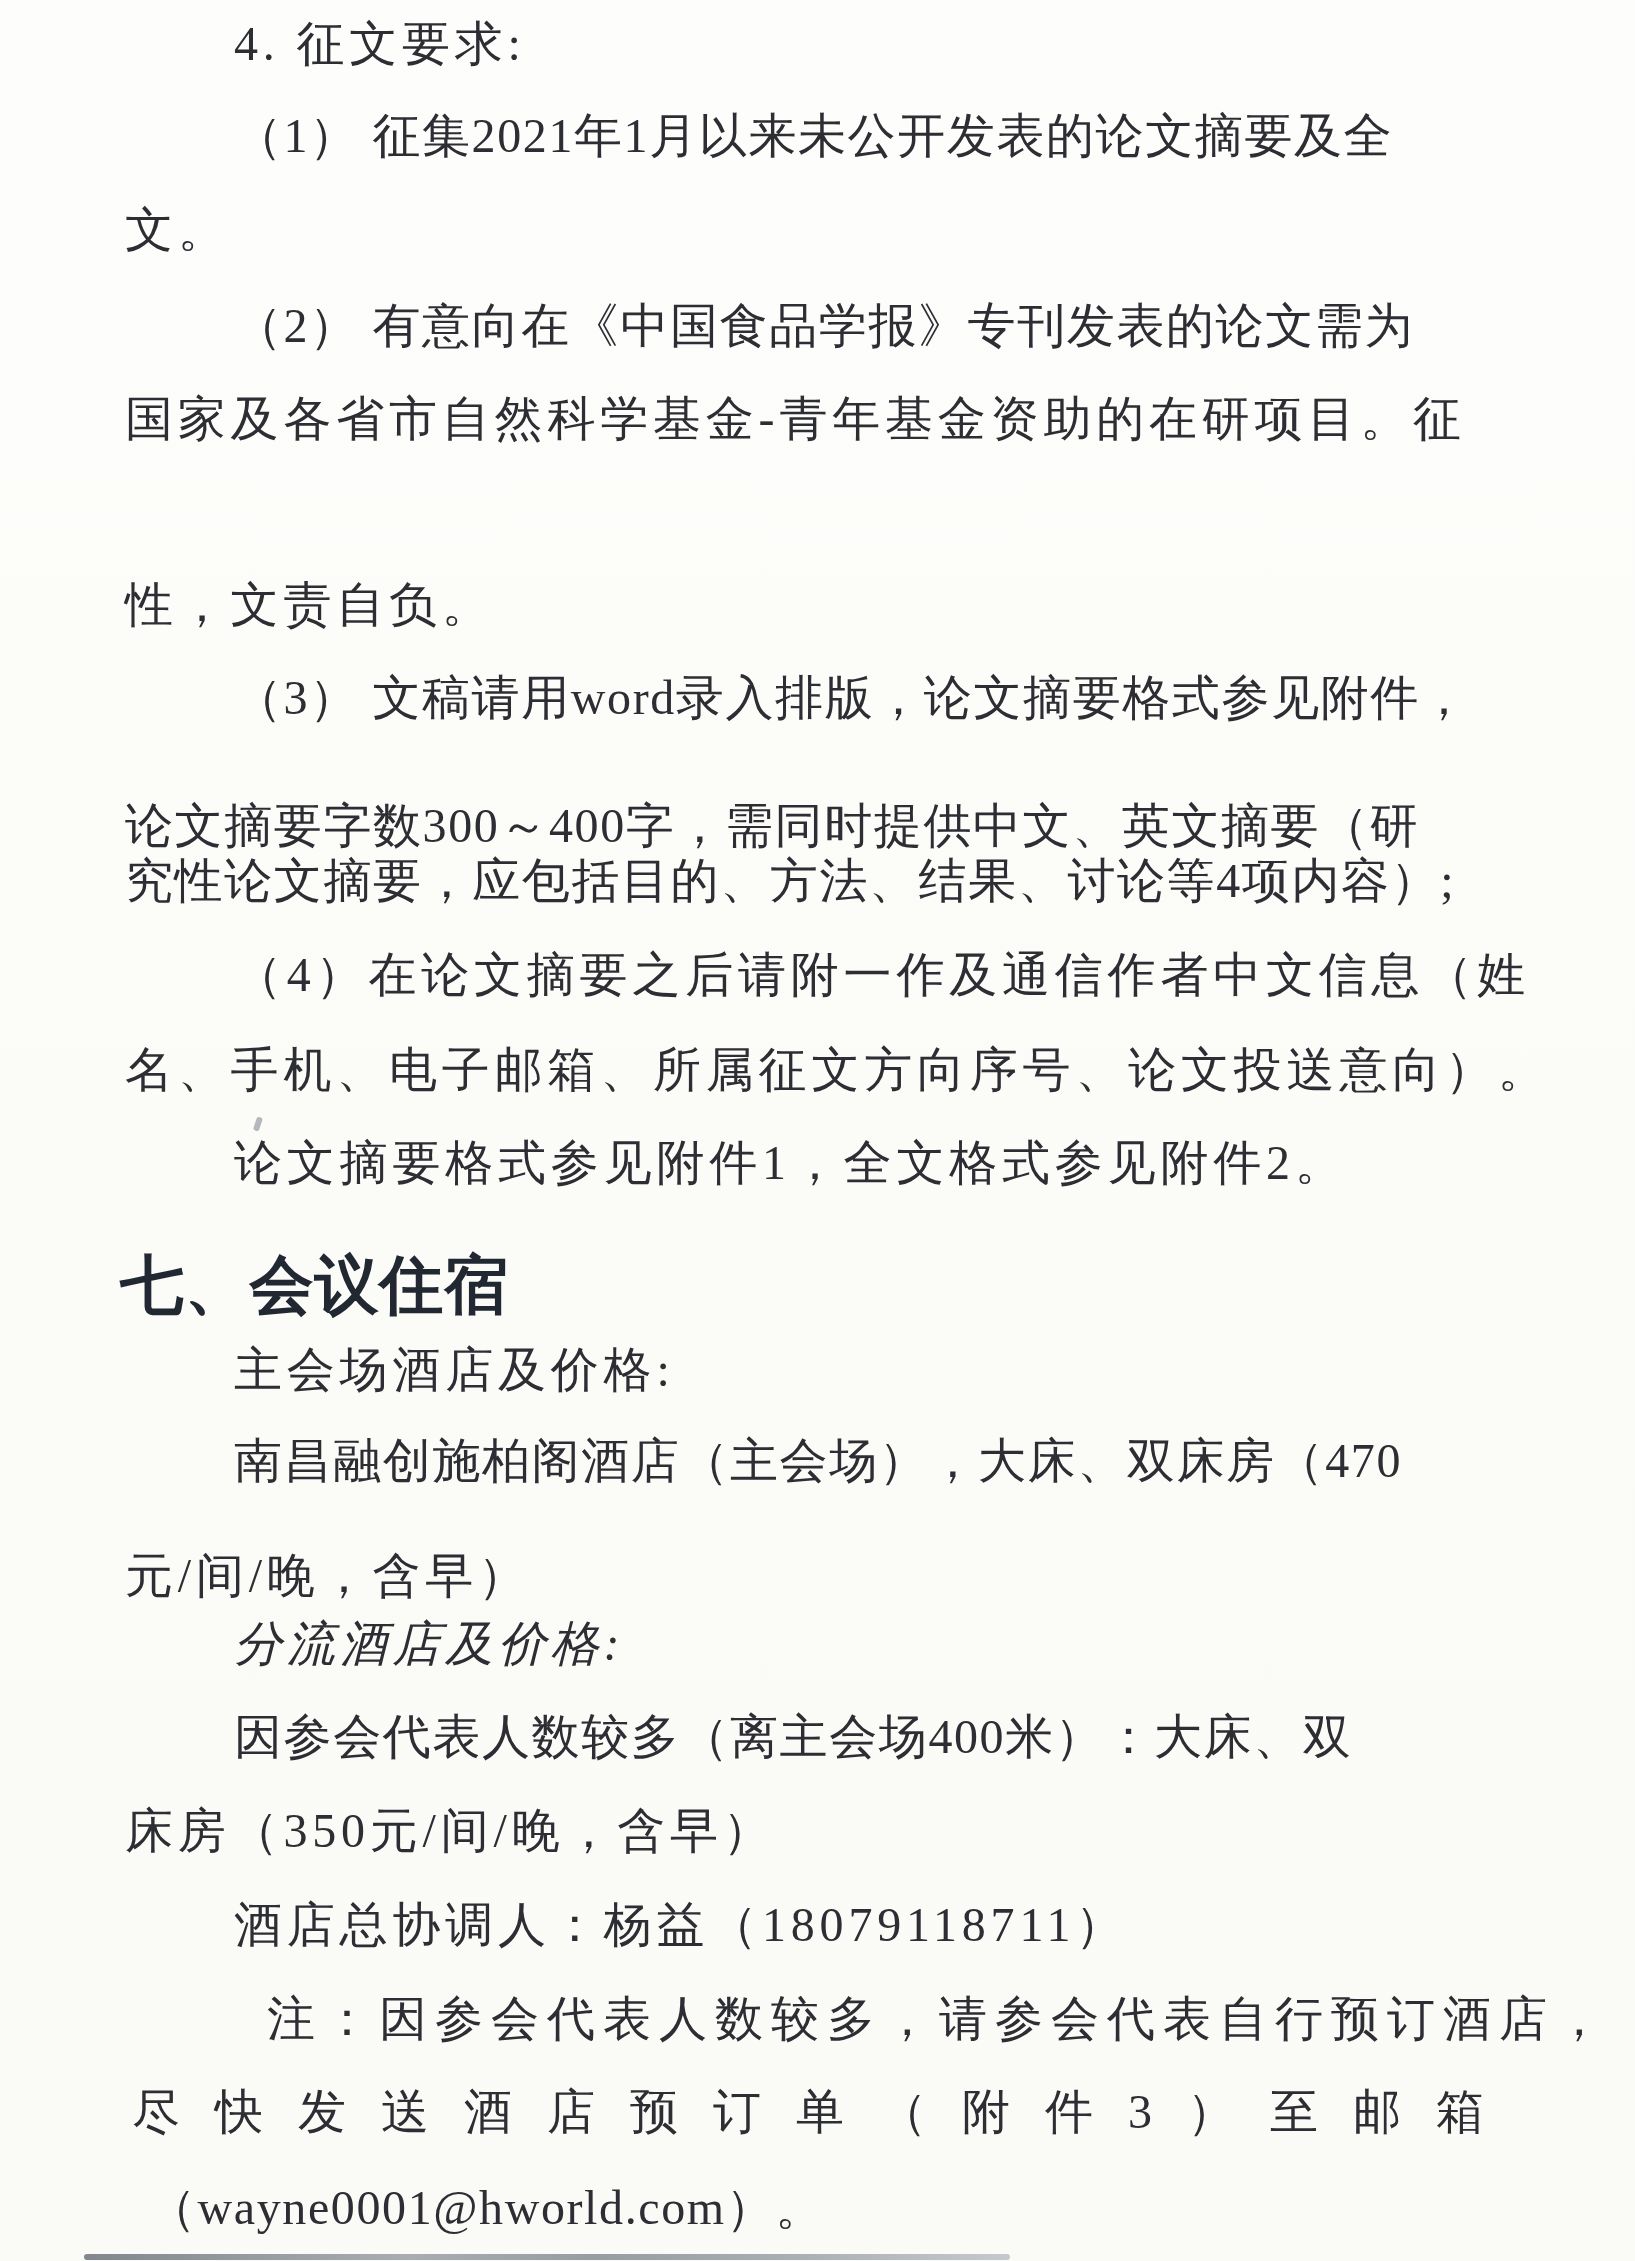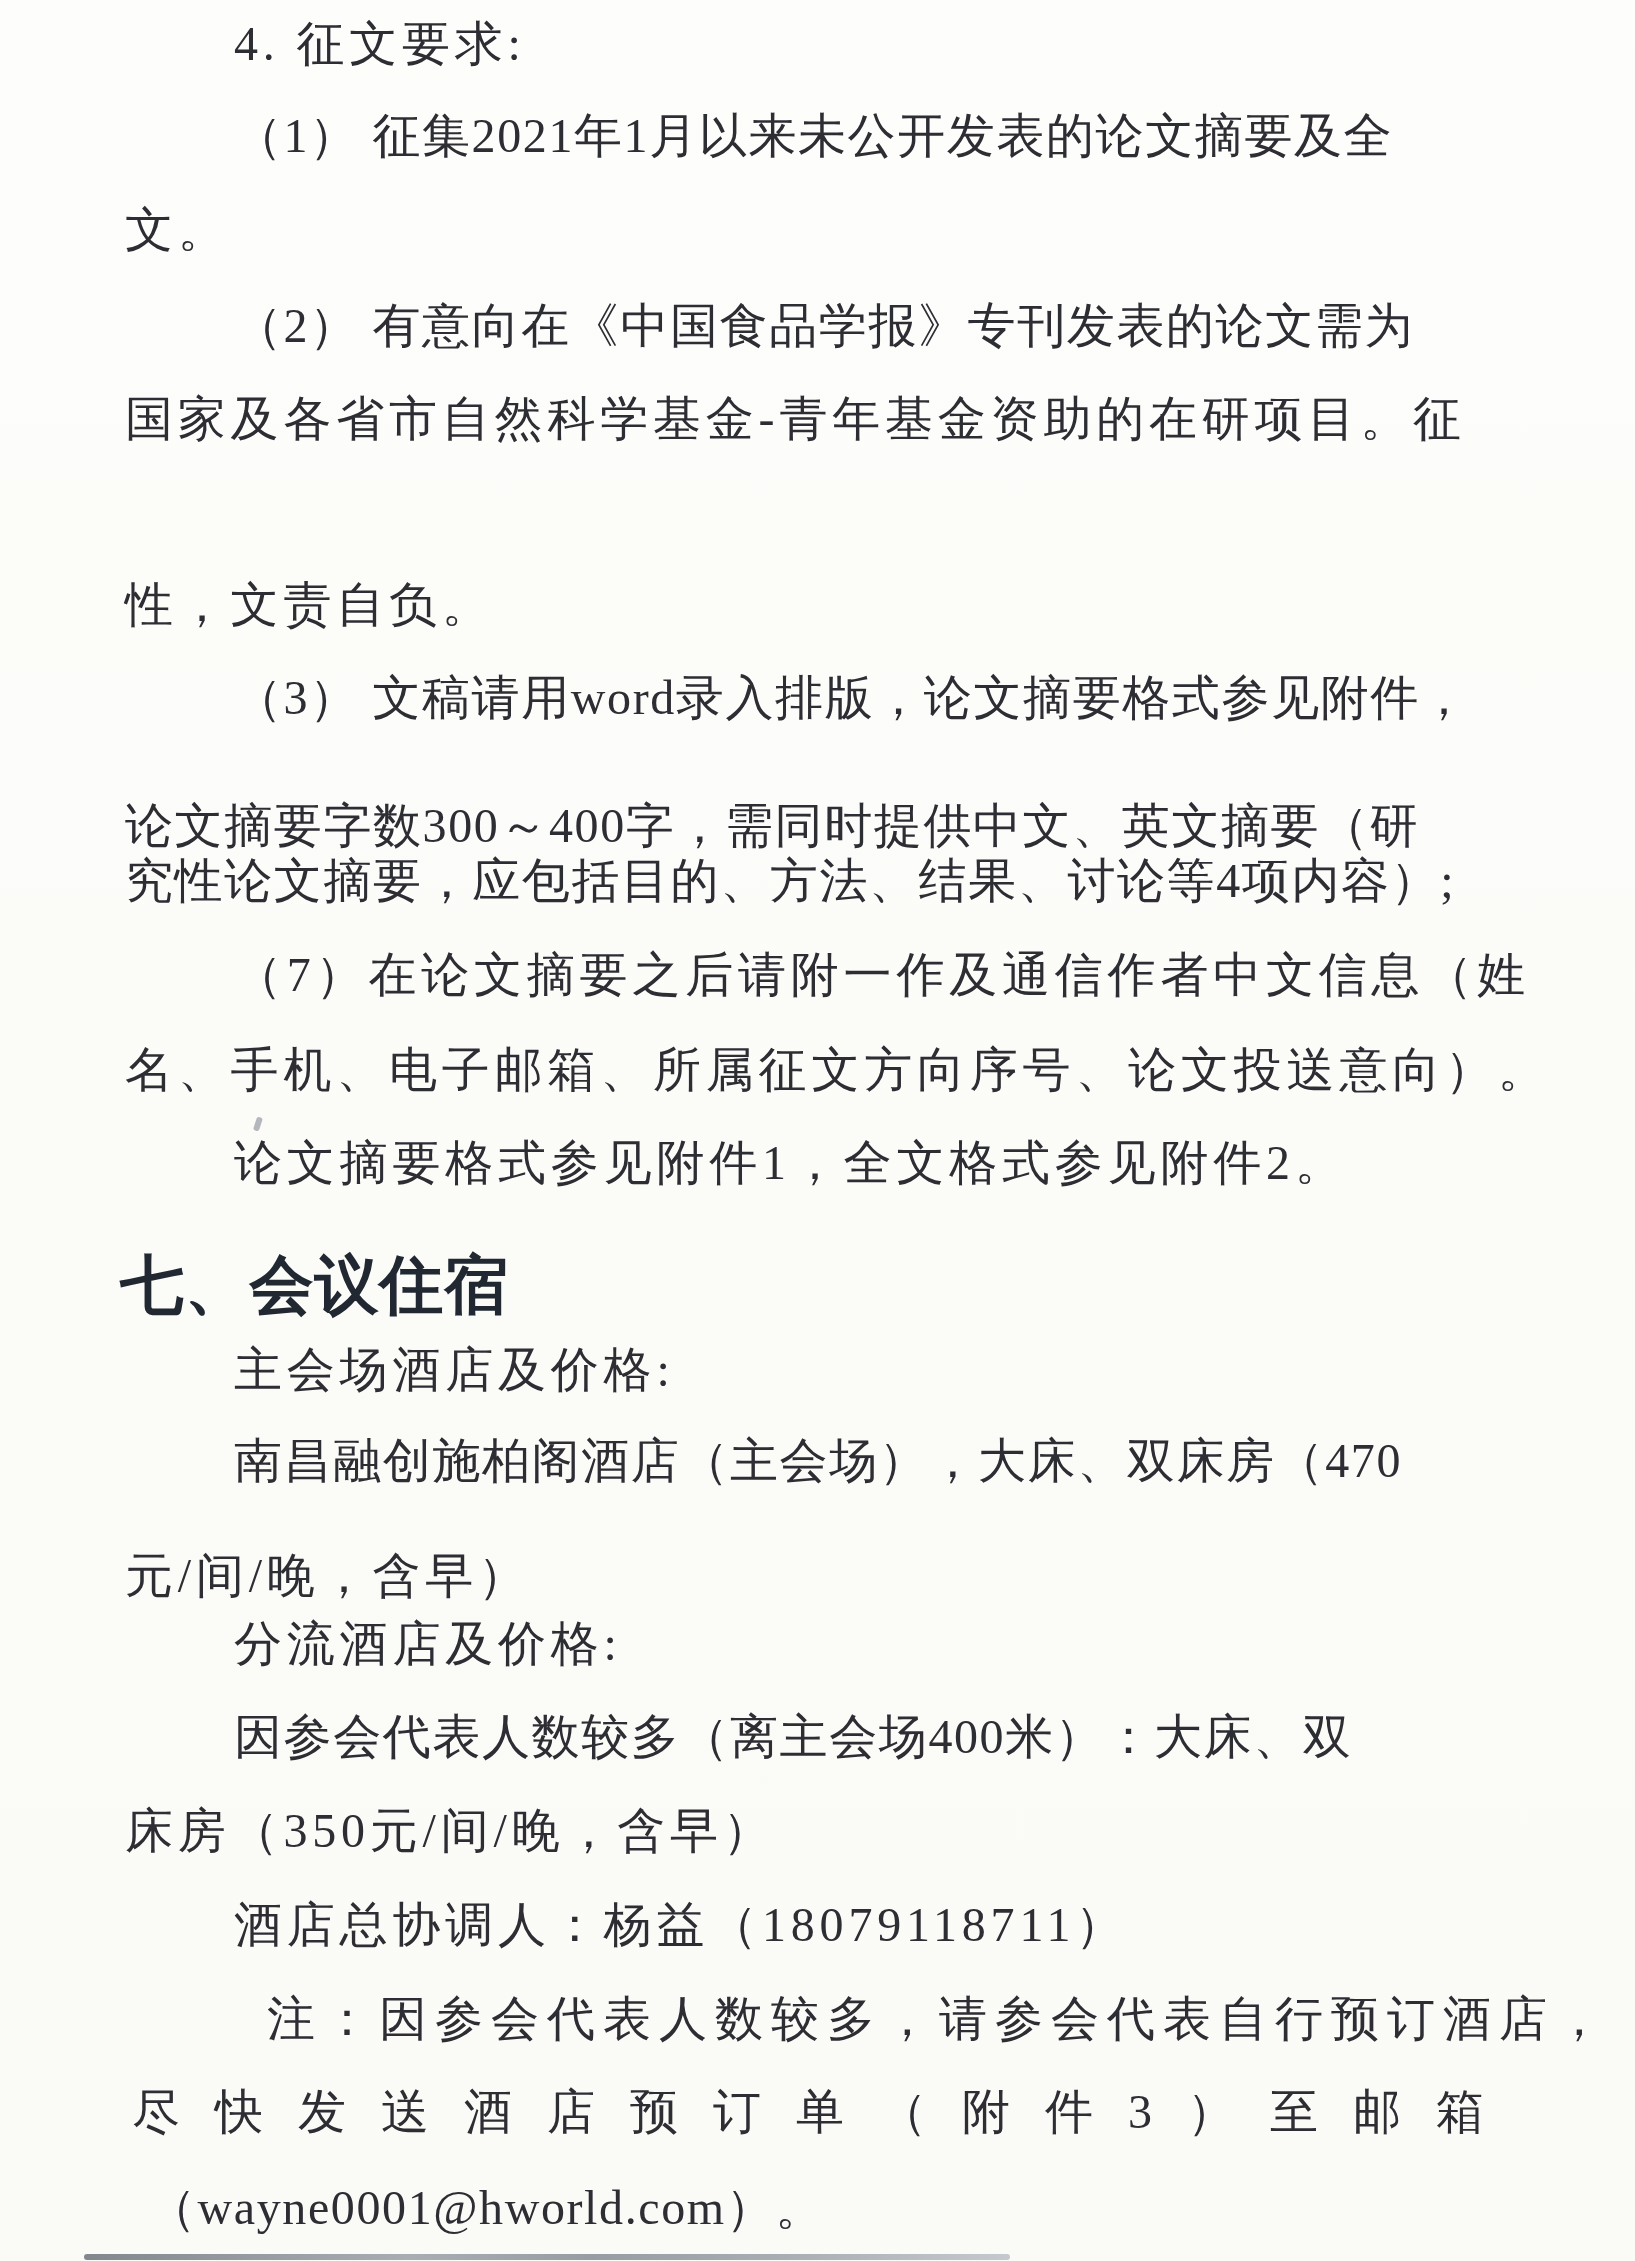--- a/index.html
+++ b/index.html
@@ -65,30 +65,30 @@
 
   <div class="line indent" style="top:20px;">4. 征文要求:</div>
   <div class="line indent ls-tight" style="top:112px;">（1） 征集2021年1月以来未公开发表的论文摘要及全</div>
   <div class="line flush" style="top:206px;">文。</div>
   <div class="line indent ls-tight" style="top:302px;">（2） 有意向在《中国食品学报》专刊发表的论文需为</div>
   <div class="line flush" style="top:395px;">国家及各省市自然科学基金-青年基金资助的在研项目。征</div>
   <div class="line flush" style="top:581px;">性，文责自负。</div>
   <div class="line indent ls-tight" style="top:674px;">（3） 文稿请用word录入排版，论文摘要格式参见附件，</div>
   <div class="line flush ls-tight" style="top:802px;">论文摘要字数300～400字，需同时提供中文、英文摘要（研</div>
   <div class="line flush ls-tight" style="top:857px;">究性论文摘要，应包括目的、方法、结果、讨论等4项内容）;</div>
-  <div class="line indent" style="top:951px;">（7）在论文摘要之后请附一作及通信作者中文信息（姓</div>
+  <div class="line indent" style="top:951px;">（4）在论文摘要之后请附一作及通信作者中文信息（姓</div>
   <div class="line flush" style="top:1046px;">名、手机、电子邮箱、所属征文方向序号、论文投送意向）。</div>
   <div class="line indent" style="top:1139px;">论文摘要格式参见附件1，全文格式参见附件2。</div>
 
   <div class="line heading" style="top:1253px;">七、会议住宿</div>
 
   <div class="line indent" style="top:1346px;">主会场酒店及价格:</div>
   <div class="line indent ls-tight" style="top:1437px;">南昌融创施柏阁酒店（主会场），大床、双床房（470</div>
   <div class="line flush" style="top:1529px;margin-top:23px;">元/间/晚，含早）</div>
-  <div class="line indent" style="top:1620px;">分流酒店及价格:</div>
+  <div class="line indent" style="top:1620px;font-style:italic;">分流酒店及价格:</div>
   <div class="line indent ls-tight" style="top:1713px;">因参会代表人数较多（离主会场400米）：大床、双</div>
   <div class="line flush" style="top:1807px;">床房（350元/间/晚，含早）</div>
   <div class="line indent" style="top:1901px;">酒店总协调人：杨益（18079118711）</div>
   <div class="line indent ls-wide" style="top:1995px;margin-left:33px;">注：因参会代表人数较多，请参会代表自行预订酒店，</div>
   <div class="line justified-line ls-justified" style="top:2088px;">尽快发送酒店预订单（附件3）至邮箱</div>
   <div class="line email-line" style="top:2184px;">（wayne0001@hworld.com）。</div>
 
   <div class="ink-speck"></div>
   <div class="scan-band"></div>
 

